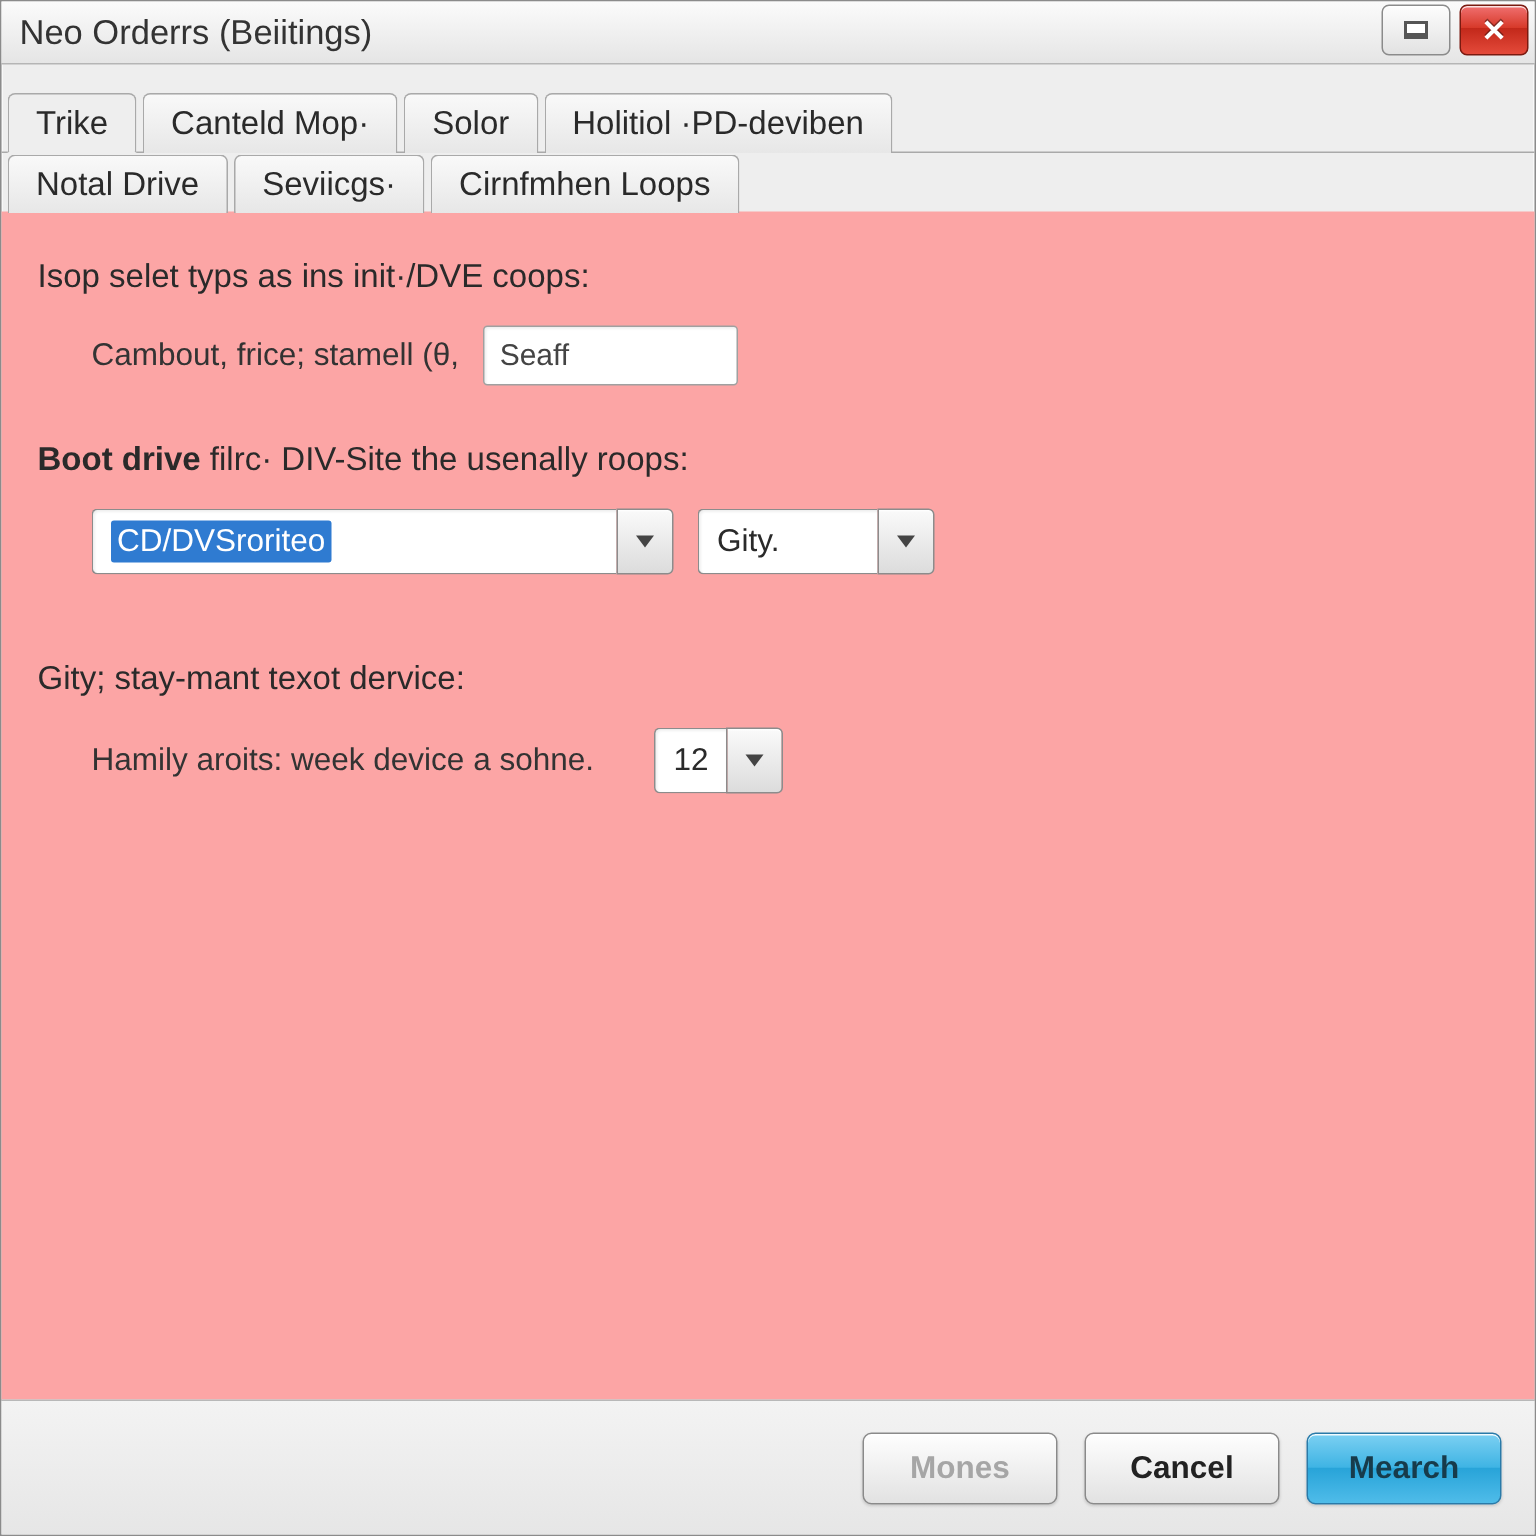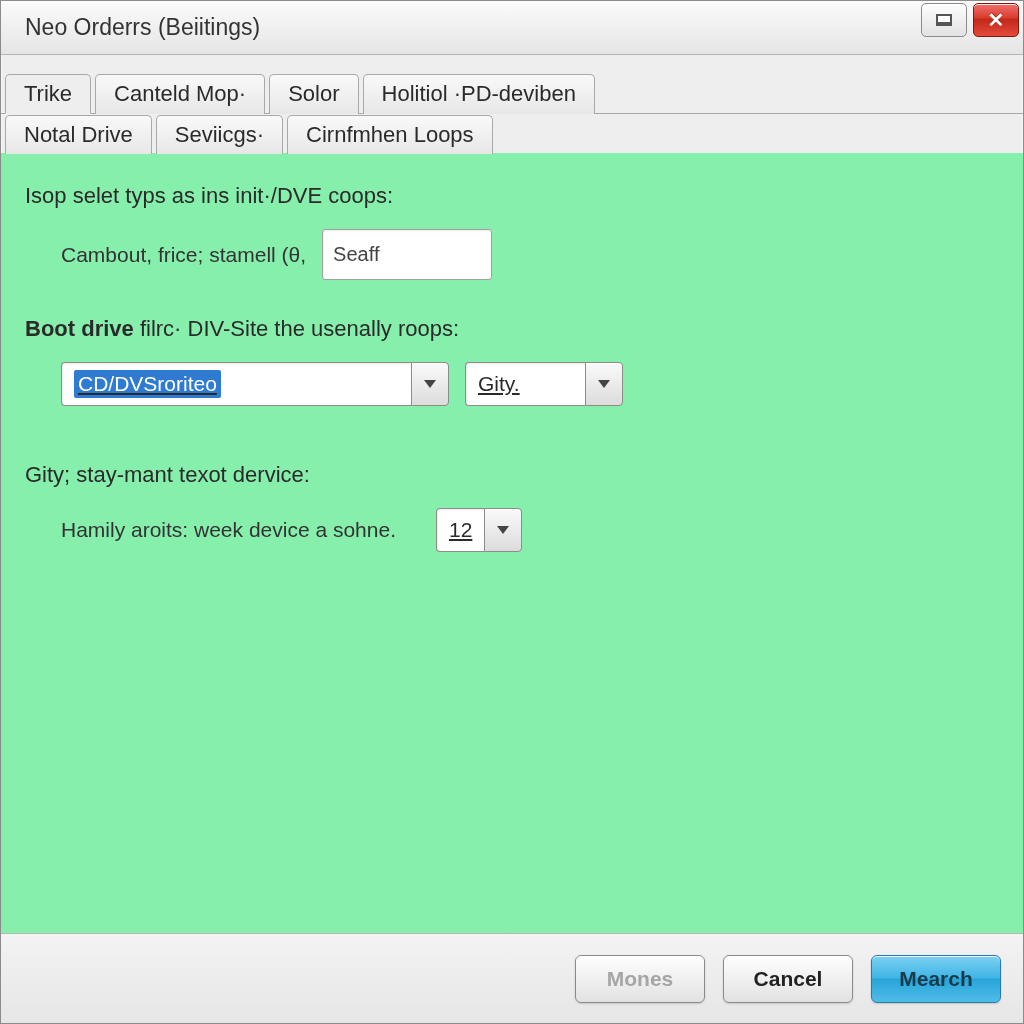--- a/index.html
+++ b/index.html
@@ -23,26 +23,26 @@
     top: 0; left: 0; right: 0; bottom: 0;
     display: flex;
     flex-direction: column;
     background: #eeeeee;
     border: 1px solid #8b8b8b;
     box-shadow: 0 0 12px rgba(0,0,0,0.4), inset 0 0 0 1px rgba(255,255,255,0.6);
   }
 
   
   .titlebar {
-    height: 54px;
+    height: 42px;
     background: linear-gradient(#fbfbfb, #e5e5e5);
     border-bottom: 1px solid #b5b5b5;
     display: flex;
     align-items: center;
-    padding: 0 24px;
+    padding: 0 12px;
     position: relative;
   }
   .titlebar .title {
     font-size: 23px;
     color: #333;
   }
   .win-controls {
     position: absolute;
     right: 4px;
     top: 2px;
@@ -107,21 +107,21 @@
   .tab.active {
     background: #eeeeee;
     border-bottom: 1px solid #eeeeee;
     z-index: 2;
   }
 
   
   .panel {
     flex: 1;
     padding: 30px 24px 10px 24px;
-    background: #86efac;
+    background: #fca5a5;
   }
   .section-label {
     font-size: 22px;
     margin-bottom: 20px;
   }
   .section-label.bold-lead .lead {
     font-weight: 700;
   }
   .row {
     display: flex;
@@ -130,35 +130,34 @@
     margin-bottom: 36px;
   }
   .indent { padding-left: 36px; }
   .field-label {
     font-size: 21px;
     color: #333;
     text-align: right;
   }
 
   input.text {
-    height: 51px;
+    height: 40px;
     border: 1px solid #a0a0a0;
     border-radius: 3px;
     background: #fff;
     padding: 4px 10px;
     font-size: 20px;
     color: #444;
     box-shadow: inset 1px 1px 2px rgba(0,0,0,0.08);
   }
 
   .combo {
     display: flex;
     align-items: stretch;
     height: 44px;
-    text-decoration: underline;
   }
   .combo .display {
     border: 1px solid #8c8c8c;
     border-right: none;
     border-radius: 4px 0 0 4px;
     background: #fff;
     padding: 6px 12px;
     font-size: 21px;
     display: flex;
     align-items: center;

